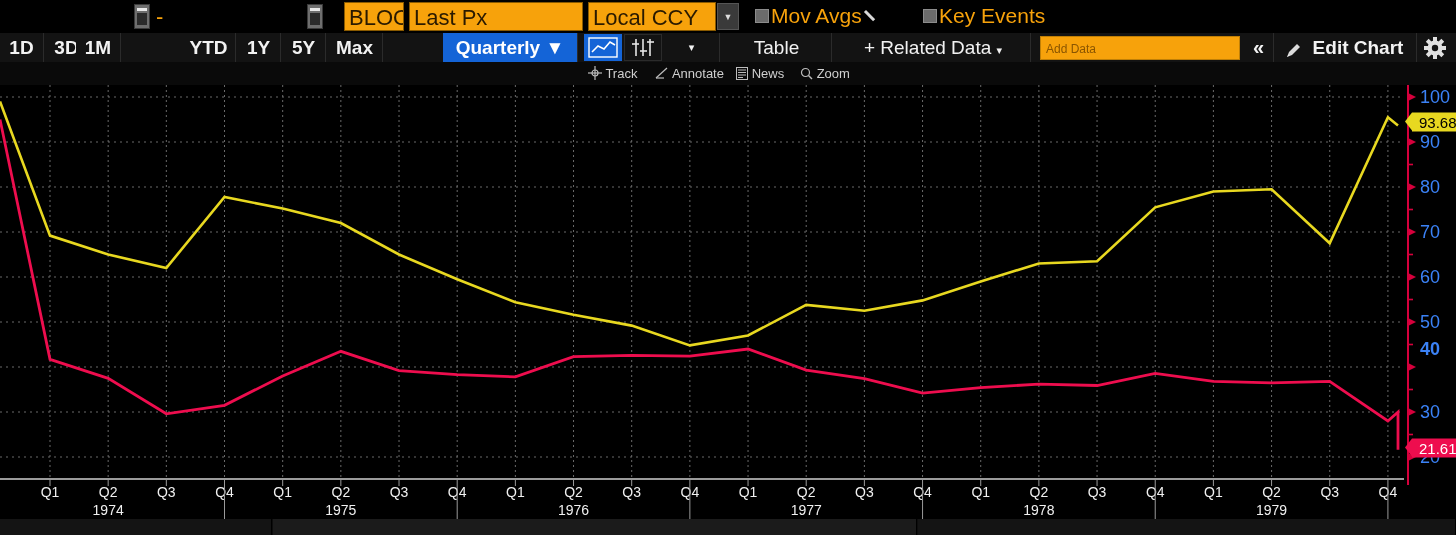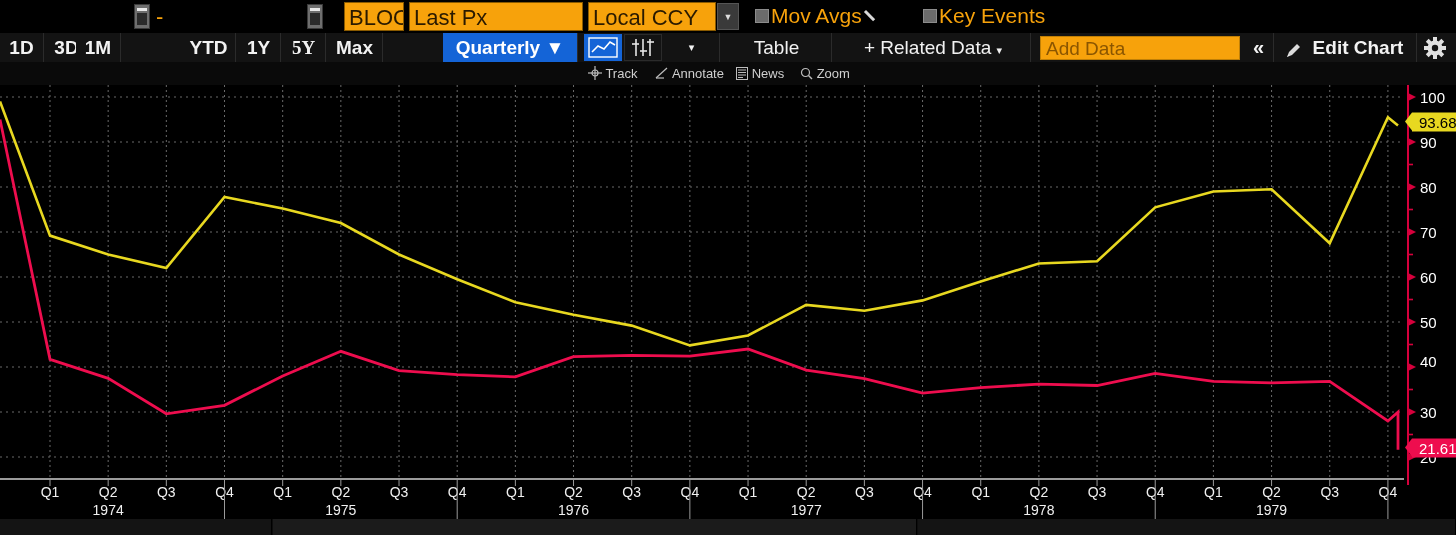--- a/index.html
+++ b/index.html
@@ -55,39 +55,39 @@
   .pbtn.sel { background:#1464D7; color:#fff; }
   .pbtn.plain { font-weight:normal; }
   .icobox {
     position:absolute; top:1px; height:27px; width:38px;
     border:1px solid #2b2b2b; background:#131313;
   }
   .icobox.sel { background:#1464D7; border-color:#1464D7; }
   .addbox {
     position:absolute; top:3px; height:24px;
     background:#F7A20B; color:#8a5500; border:1px solid #c07f06;
-    font-size:19px; line-height:24px; padding:0 5px;
+    font-size:12px; line-height:24px; padding:0 5px;
   }
   .gear {
     position:absolute; top:3px; width:24px; height:24px;
   }
 
   
   .row3 { position:absolute; left:0; top:62px; width:1456px; height:23px; background:#0a0a0a; }
   .r3item {
     position:absolute; top:0; height:23px; line-height:23px;
     color:#cfcfcf; font-size:13px; white-space:nowrap;
   }
 
   
   .plot { position:absolute; left:0; top:85px; width:1404px; height:395px; background:#000; overflow:hidden; }
   .plot svg { display:block; }
   .axisarea { position:absolute; left:1404px; top:85px; width:52px; height:400px; }
   .ytick {
-    position:absolute; left:16px; color:#ffffff; font-size:15px;
+    position:absolute; left:16px; color:#3b82f6; font-size:18px;
     transform:translateY(-50%); white-space:nowrap;
   }
   .ytag {
     position:absolute; left:8px; height:19px; line-height:19px;
     font-size:15px; padding:0 4px 0 7px; white-space:nowrap;
     transform:translateY(-50%);
   }
   .ytag.y { background:#E8D820; color:#000; }
   .ytag.r { background:#EE0D4E; color:#fff; }
   .ytag::before{
@@ -135,21 +135,21 @@
     </div>
   </div>
 
   <div class="row2">
     <div class="pbtn" style="left:0px;width:44px;">1D</div>
     <div class="pbtn" style="left:45px;width:44px;">3D</div>
     <div class="pbtn" style="left:76px;width:45px;text-align:center;">1M</div>
     <div class="pbtn" style="left:136px;width:45px;margin-left:42px;">6M</div>
     <div class="pbtn" style="left:182px;width:54px;">YTD</div>
     <div class="pbtn" style="left:237px;width:44px;">1Y</div>
-    <div class="pbtn" style="left:282px;width:44px;font-family:Liberation Serif, serif;">5Y</div>
+    <div class="pbtn" style="left:282px;width:44px;">5Y</div>
     <div class="pbtn" style="left:327px;width:56px;">Max</div>
 
     <div class="pbtn sel" style="left:443px;width:135px;">
       <span>Quarterly</span>
       <span>▼</span>
     </div>
 
     <div class="icobox sel" style="left:584px;">
       <svg width="36" height="25" viewBox="0 0 36 25">
         <rect x="4" y="3" width="28" height="19" fill="none" stroke="#ffffff" stroke-width="1.4"></rect>
@@ -301,21 +301,21 @@
           <path d="M4 98 L12 102 L4 106 Z" fill="#D6003C"></path>
           <line x1="4" x2="9" y1="79.5" y2="79.5" stroke="#D6003C" stroke-width="1.6"></line>
           <path d="M4 53 L12 57 L4 61 Z" fill="#D6003C"></path>
           <line x1="4" x2="9" y1="34.5" y2="34.5" stroke="#D6003C" stroke-width="1.6"></line>
           <path d="M4 8 L12 12 L4 16 Z" fill="#D6003C"></path>
         </g>
     </svg>
     <div id="yticks">
         <div class="ytick" style="top: 372px;">20</div>
         <div class="ytick" style="top: 327px;">30</div>
-        <div class="ytick" style="top: 276px;">40</div>
+        <div class="ytick" style="top: 264px; font-weight: bold;">40</div>
         <div class="ytick" style="top: 237px;">50</div>
         <div class="ytick" style="top: 192px;">60</div>
         <div class="ytick" style="top: 147px;">70</div>
         <div class="ytick" style="top: 102px;">80</div>
         <div class="ytick" style="top: 57px;">90</div>
         <div class="ytick" style="top: 12px;">100</div>
       </div>
     <div class="ytag y" style="top:37px;">93.68</div>
     <div class="ytag r" style="top:363px;">21.61</div>
   </div>

